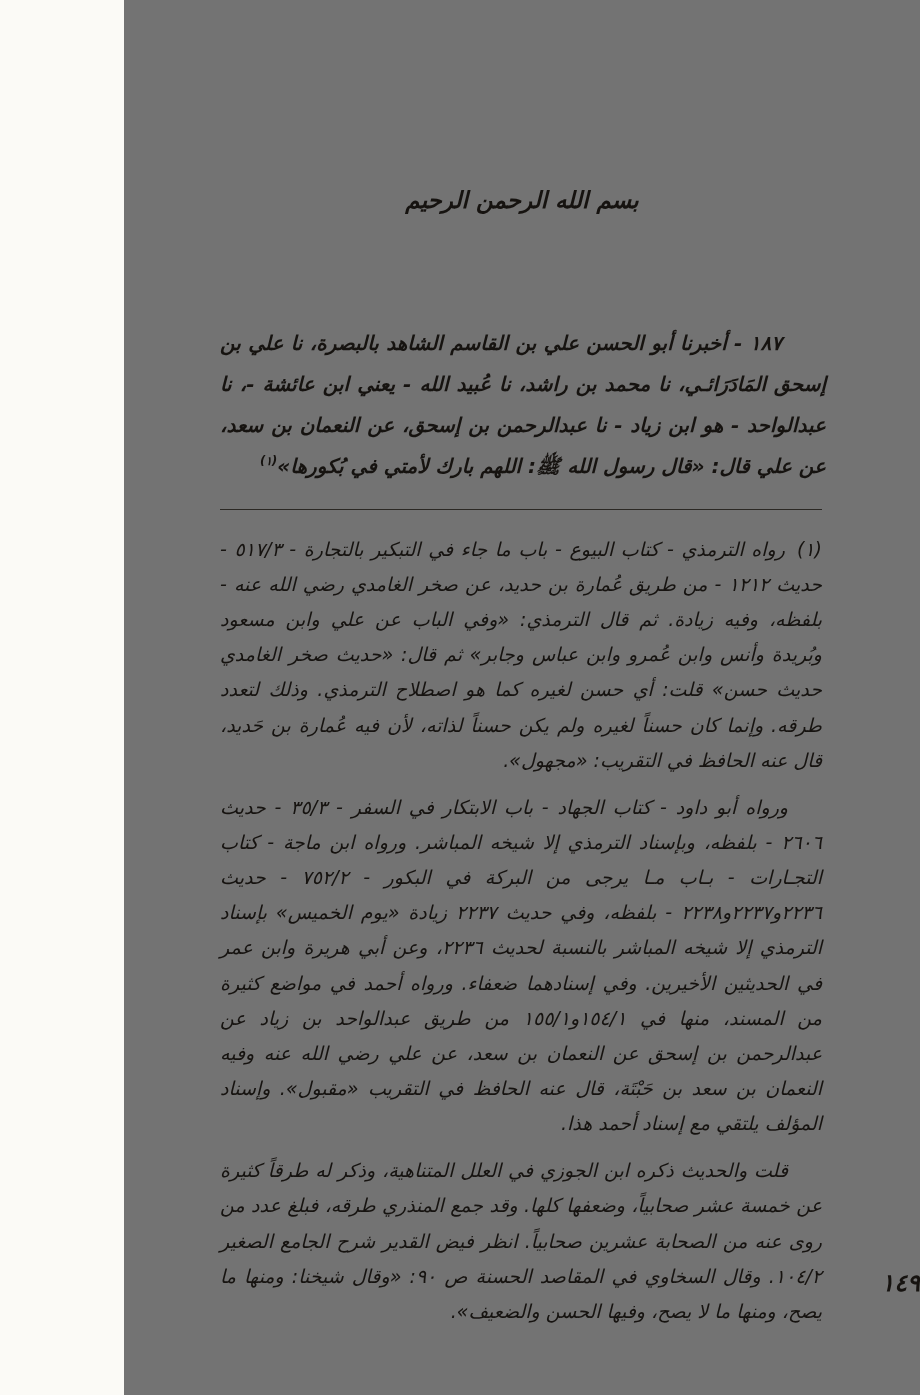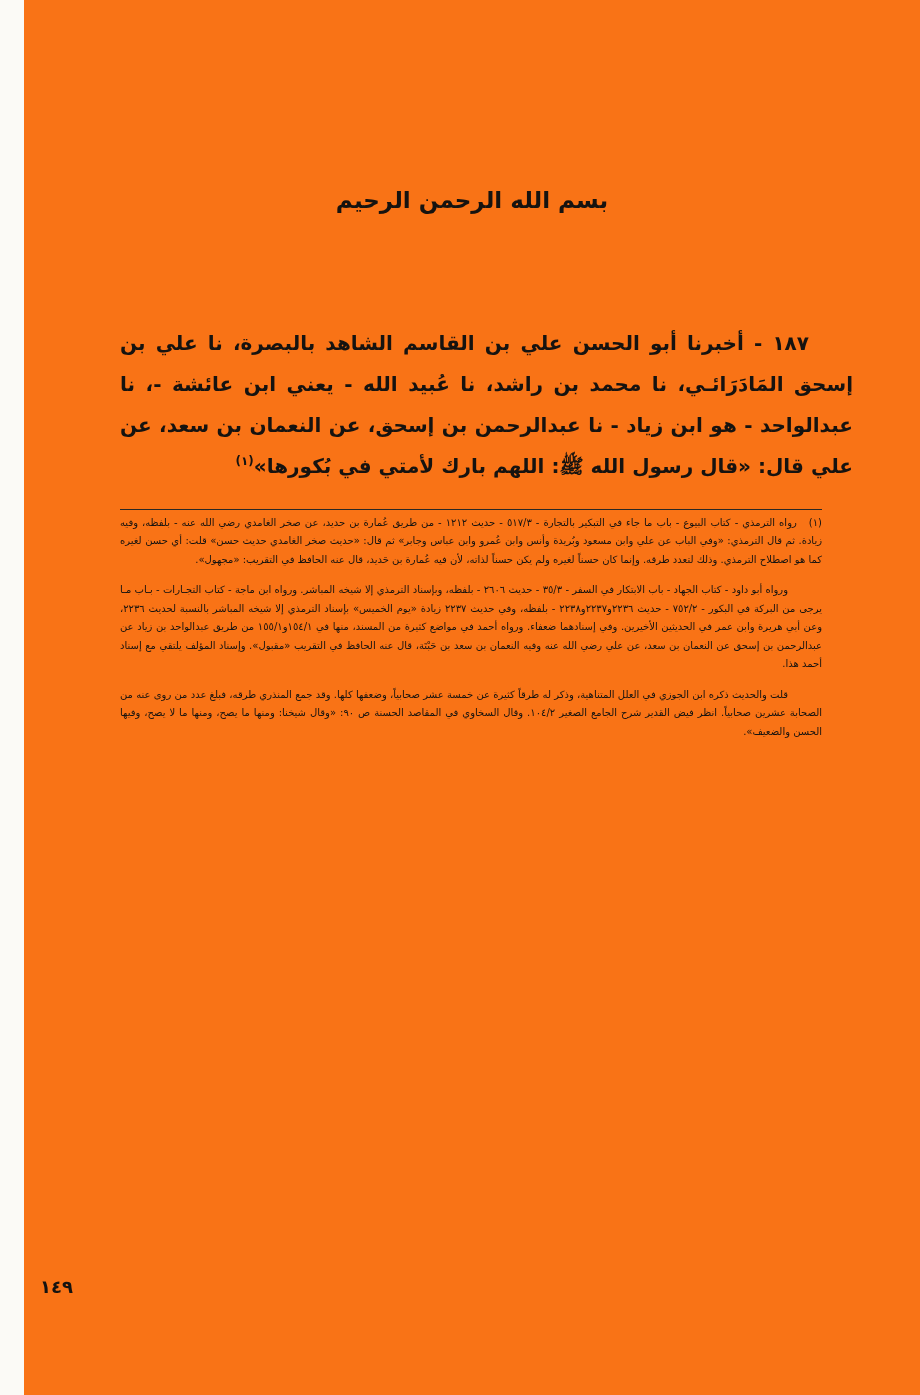--- a/index.html
+++ b/index.html
@@ -7,78 +7,79 @@
   body {
     width: 920px;
     height: 1395px;
     background: #fbfaf6;
     color: #161310;
     font-family: "DejaVu Sans", sans-serif;
     direction: rtl;
   }
   .page {
     position: relative;
-    width: 896px;
+    width: 796px;
     height: 1395px;
     overflow: hidden;
-    background: #f97316;
+    background: #737373;
+    font-style: italic;
   }
   .heading {
     padding-top: 178px;
     text-align: center;
   }
   .basmala,
   .chapter-title {
     font-size: 23px;
     font-weight: bold;
     line-height: 1.95;
     letter-spacing: 0.2px;
   }
   .main-text {
-    margin: 100px 67px 0 96px;
+    margin: 100px 94px 0 96px;
     font-size: 20px;
     font-weight: bold;
     text-align: justify;
     line-height: 2.05;
     text-indent: 44px;
   }
   .main-text .fn-ref {
     font-size: 12px;
     font-weight: bold;
     vertical-align: super;
     line-height: 0;
   }
   hr.sep {
     border: none;
     border-top: 1.5px solid #2b2824;
     margin: 22px 98px 0 96px;
   }
   .footnotes {
-    margin: 4px 98px 0 96px;
-    font-size: 10px;
+    margin: 22px 98px 0 96px;
+    font-size: 19px;
     line-height: 1.85;
     text-align: justify;
   }
   .footnotes p {
     margin: 0 0 12px 0;
   }
   .fn-marker {
     margin-left: 12px;
     white-space: nowrap;
   }
   .fn-indent {
     text-indent: 34px;
   }
   .page-number {
     position: absolute;
     bottom: 98px;
-    left: 16px;
+    left: 8px;
     right: 0;
-    text-align: left;
-    font-size: 18px;
+    text-align: right;
+    font-size: 24px;
     font-weight: bold;
   }
 </style>
 </head>
 <body>
 
 <div class="page">
 
   <header class="heading">
     <div class="basmala">بسم الله الرحمن الرحيم</div>

